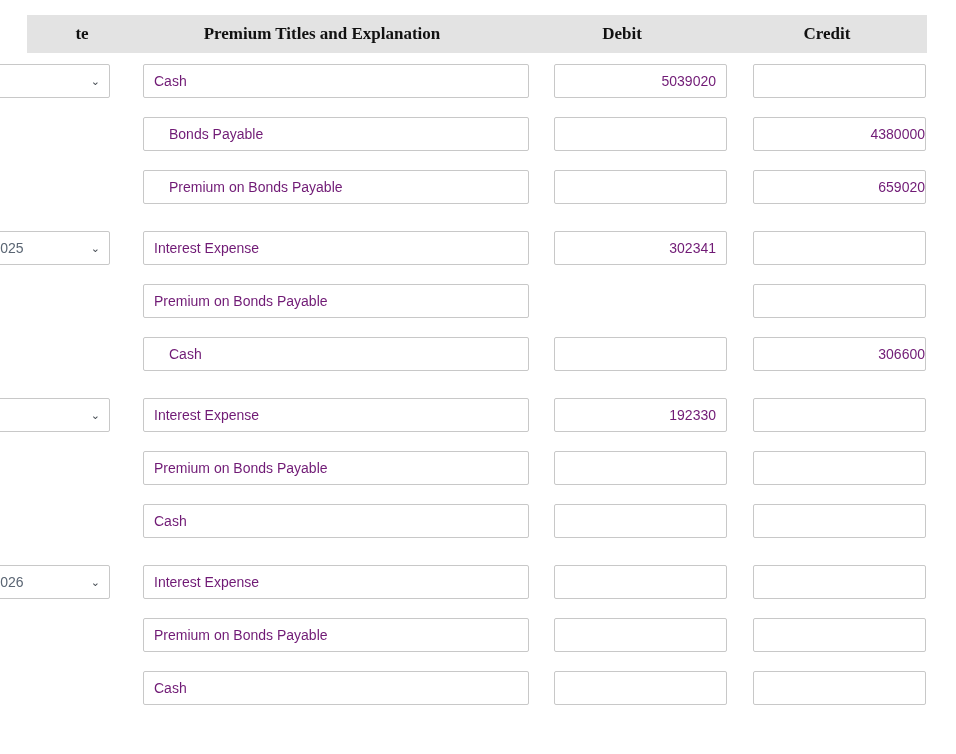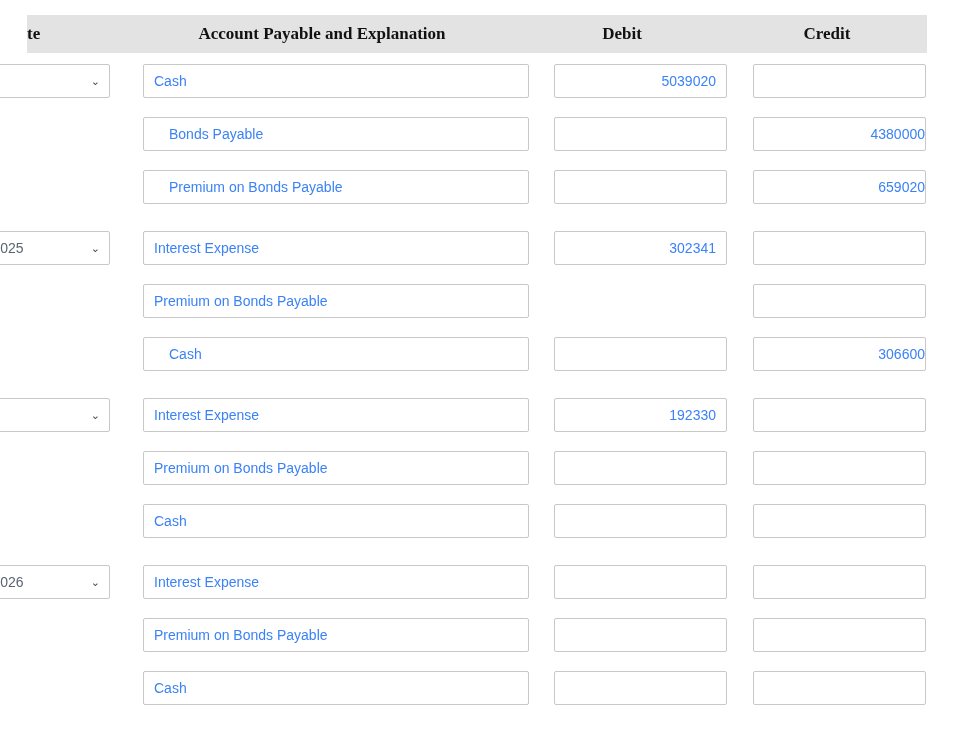--- a/index.html
+++ b/index.html
@@ -42,21 +42,21 @@
     font-family: "Liberation Serif", serif;
     font-weight: bold;
     font-size: 17px;
     color: #111111;
     white-space: nowrap;
     overflow: hidden;
   }
   .hc-date {
     left: 0px;
     width: 110px;
-    text-align: left;
+    text-align: center;
     padding-left: 0px;
   }
   .hc-account {
     left: 110px;
     width: 370px;
     text-align: center;
   }
   .hc-debit {
     left: 490px;
     width: 210px;
@@ -79,21 +79,21 @@
   .cell {
     position: absolute;
     top: 0;
     height: 34px;
     box-sizing: border-box;
     background: #ffffff;
     border: 1px solid #c8c8c8;
     border-radius: 2px;
     font-family: "Liberation Sans", sans-serif;
     font-size: 14px;
-    color: #3b82f6;
+    color: #701a75;
     line-height: 32px;
     white-space: nowrap;
     overflow: hidden;
   }
 
   
   .cell-date {
     left: -42px;
     width: 152px;
     padding: 0 26px 0 10px;
@@ -138,21 +138,21 @@
     text-align: right;
   }
 </style>
 </head>
 <body>
 
 <div id="journal-form">
 
   <div class="header-band">
     <div class="header-cell hc-date">te</div>
-    <div class="header-cell hc-account">Account Payable and Explanation</div>
+    <div class="header-cell hc-account">Premium Titles and Explanation</div>
     <div class="header-cell hc-debit">Debit</div>
     <div class="header-cell hc-credit">Credit</div>
   </div>
 
   <div id="rows-container">
       <div class="row" style="top: 64px;">
         <div class="cell cell-date">
           <span class="chevron">⌄</span>
         </div>
         <div class="cell cell-account">Cash</div>

